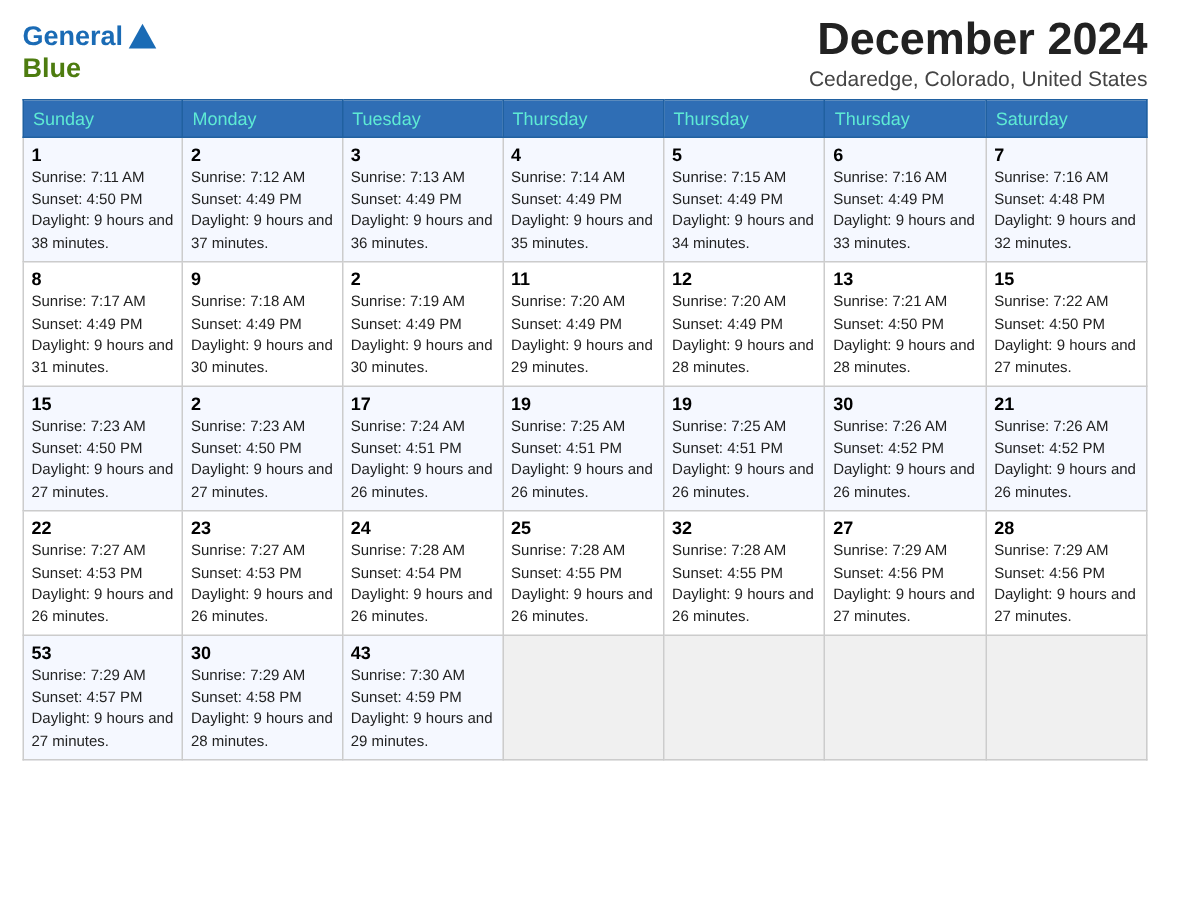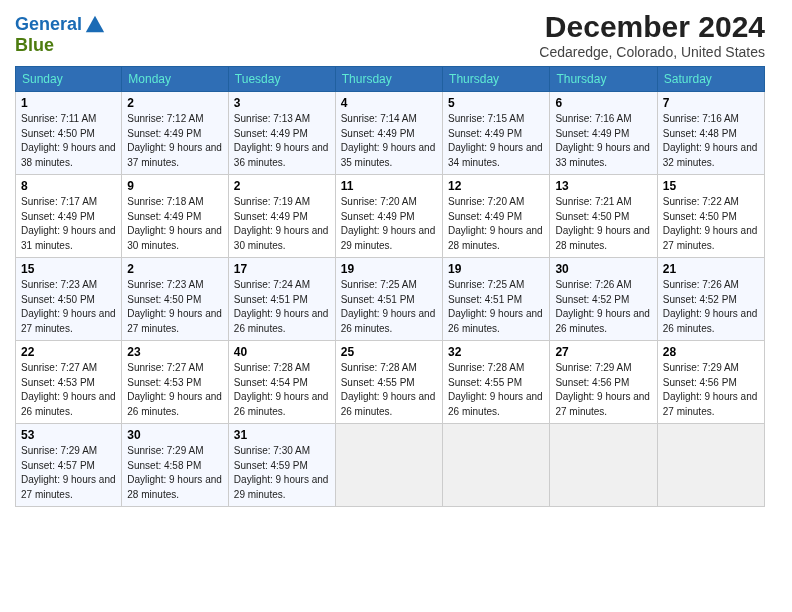--- a/index.html
+++ b/index.html
@@ -225,21 +225,21 @@
         <tr>
           <td>
             <span class="day-num">22</span>
             <div class="cell-text">Sunrise: 7:27 AM<br>Sunset: 4:53 PM<br>Daylight: 9 hours and 26 minutes.</div>
           </td>
           <td>
             <span class="day-num">23</span>
             <div class="cell-text">Sunrise: 7:27 AM<br>Sunset: 4:53 PM<br>Daylight: 9 hours and 26 minutes.</div>
           </td>
           <td>
-            <span class="day-num">40</span>
+            <span class="day-num">24</span>
             <div class="cell-text">Sunrise: 7:28 AM<br>Sunset: 4:54 PM<br>Daylight: 9 hours and 26 minutes.</div>
           </td>
           <td>
             <span class="day-num">25</span>
             <div class="cell-text">Sunrise: 7:28 AM<br>Sunset: 4:55 PM<br>Daylight: 9 hours and 26 minutes.</div>
           </td>
           <td>
             <span class="day-num">32</span>
             <div class="cell-text">Sunrise: 7:28 AM<br>Sunset: 4:55 PM<br>Daylight: 9 hours and 26 minutes.</div>
           </td>
@@ -255,21 +255,21 @@
         <tr>
           <td>
             <span class="day-num">53</span>
             <div class="cell-text">Sunrise: 7:29 AM<br>Sunset: 4:57 PM<br>Daylight: 9 hours and 27 minutes.</div>
           </td>
           <td>
             <span class="day-num">30</span>
             <div class="cell-text">Sunrise: 7:29 AM<br>Sunset: 4:58 PM<br>Daylight: 9 hours and 28 minutes.</div>
           </td>
           <td>
-            <span class="day-num">31</span>
+            <span class="day-num">43</span>
             <div class="cell-text">Sunrise: 7:30 AM<br>Sunset: 4:59 PM<br>Daylight: 9 hours and 29 minutes.</div>
           </td>
           <td class="empty-cell"></td>
           <td class="empty-cell"></td>
           <td class="empty-cell"></td>
           <td class="empty-cell"></td>
         </tr>
       </tbody>
   </table>
 </div>

